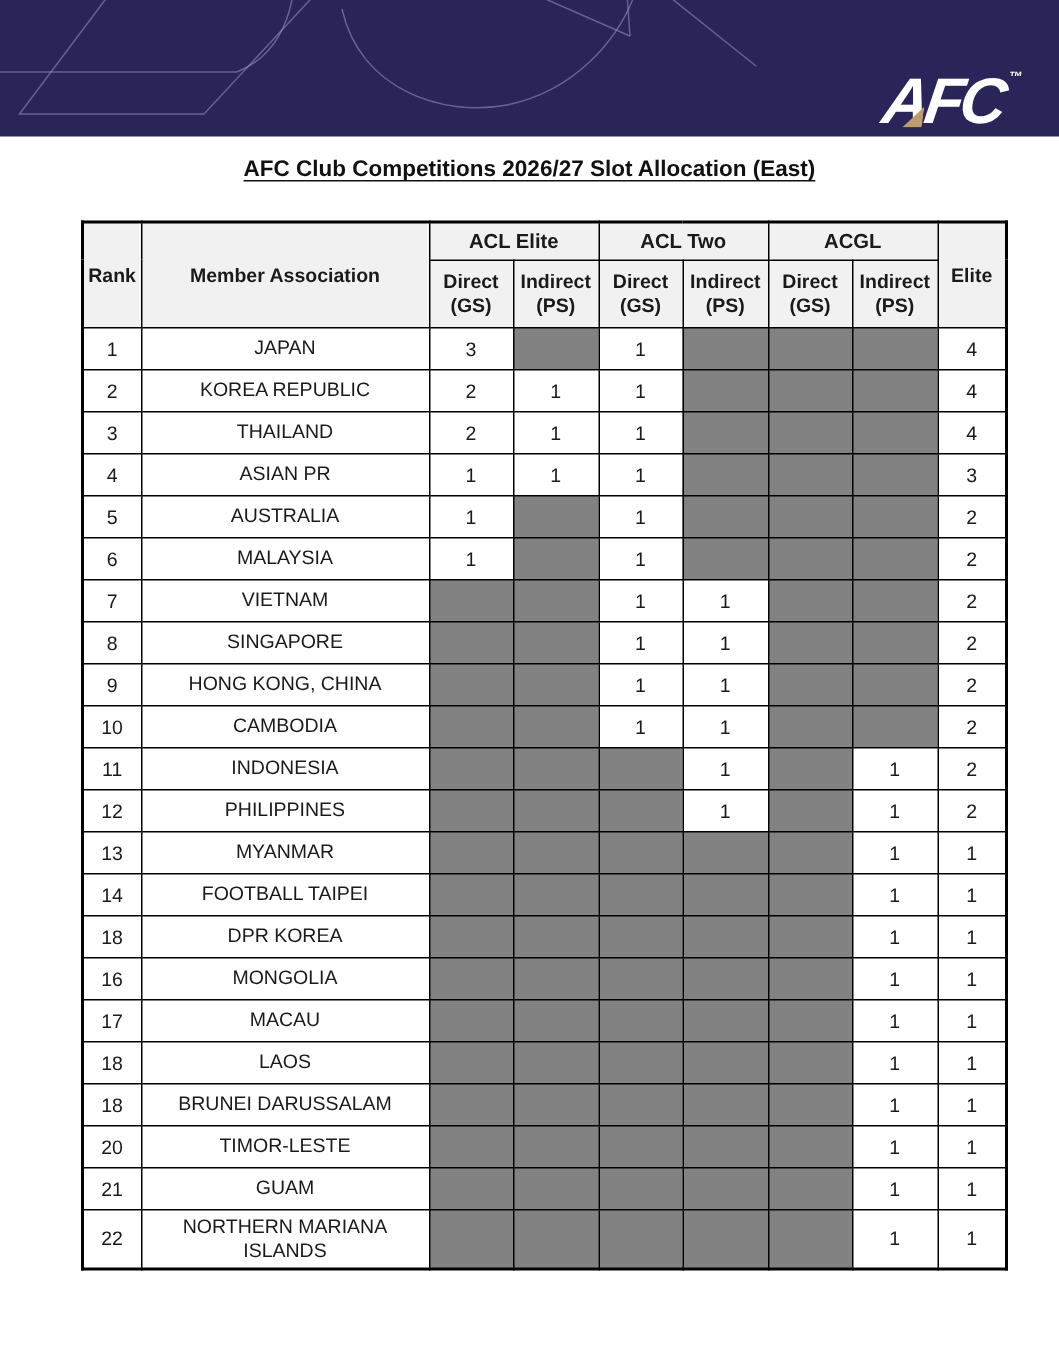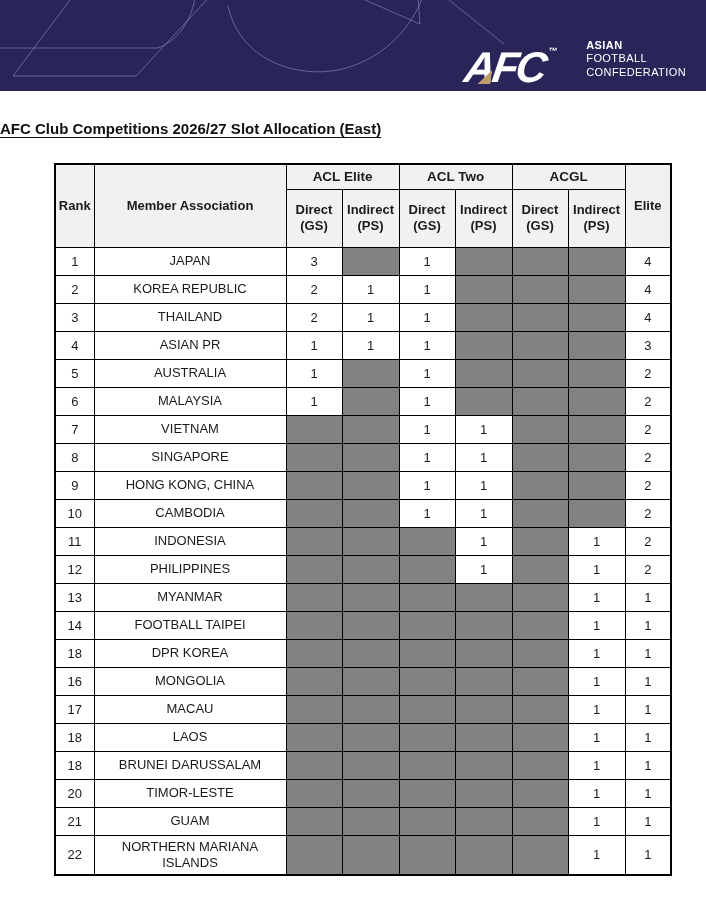--- a/index.html
+++ b/index.html
@@ -27,33 +27,33 @@
   }
   .logotype .tm{font-size:9px;font-style:normal;letter-spacing:0;vertical-align:28px;margin-left:2px}
   .wedge{
     position:absolute;left:15px;bottom:6px;width:13px;height:14px;
     background:var(--logo-gold);clip-path:polygon(100% 0,100% 100%,0 100%);
   }
   .org{color:#fff;font-size:11px;line-height:13.5px;letter-spacing:0.4px}
   .org .b{font-weight:bold}
   
   .title{
-    margin:29px 0 0;font-size:15px;font-weight:bold;color:#111;
+    margin:13px 0 0;text-align:center;font-size:15px;font-weight:bold;color:#111;
     text-decoration:underline;text-underline-offset:3px;
   }
   
   table{
     border-collapse:collapse;table-layout:fixed;
     margin:26px 0 0 54px;width:616px;font-size:13px;
     border:2px solid var(--border);
   }
   th,td{border:1px solid var(--border);text-align:center;vertical-align:middle;padding:0}
   thead th{background:var(--header-bg);font-weight:bold}
   .group-th{height:25px;font-size:13.5px}
-  .sub-th{height:58px;line-height:16px}
+  .sub-th{height:45px;line-height:16px}
   tbody td{height:28px}
   td.filled{background:var(--filled)}
   td.member-cell{padding:3px 20px;line-height:16px}
 </style>
 </head>
 <body>
 
 <header class="banner">
   <svg class="pattern" viewBox="0 0 706 91" preserveAspectRatio="none" fill="none" stroke="#9a93c7" stroke-opacity="0.55" stroke-width="1">
     <polygon points="76,-8 214,-8 136,76 13,76"></polygon>
@@ -61,25 +61,20 @@
     <path d="M 196,-8 C 192,22 178,40 158,48"></path>
     <path d="M 228,6 C 240,60 295,78 338,70 C 382,61 412,28 424,-6"></path>
     <line x1="356" y1="-4" x2="420" y2="24"></line>
     <line x1="420" y1="24" x2="418" y2="-4"></line>
     <line x1="444" y1="-4" x2="504" y2="44"></line>
   </svg>
   <div class="logo">
     <div class="logotype">
       <span>AFC</span><span class="tm">™</span>
       <span class="wedge"></span>
-    </div>
-    <div class="org">
-      <div class="b">ASIAN</div>
-      <div>FOOTBALL</div>
-      <div>CONFEDERATION</div>
     </div>
   </div>
 </header>
 
 <h1 class="title">AFC Club Competitions 2026/27 Slot Allocation (East)</h1>
 
 <table>
   <colgroup>
     <col style="width:39px">
     <col style="width:192px">

